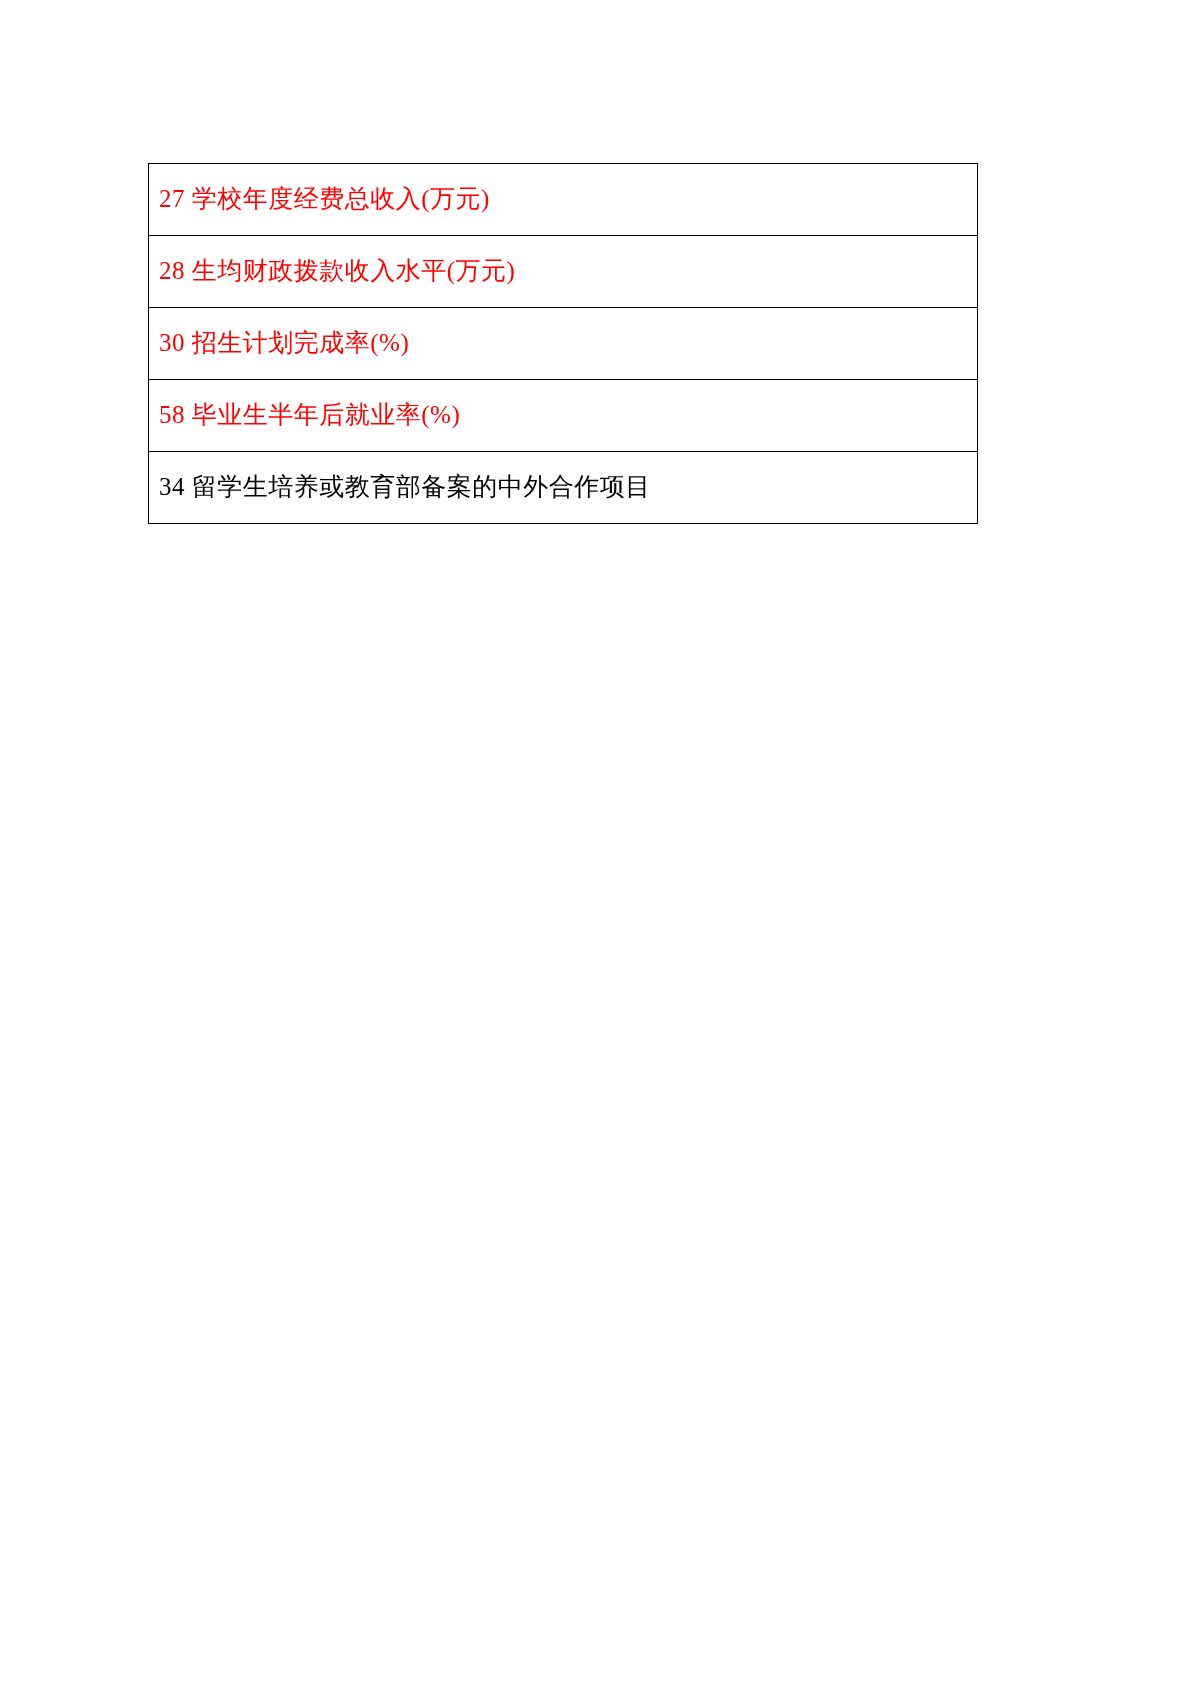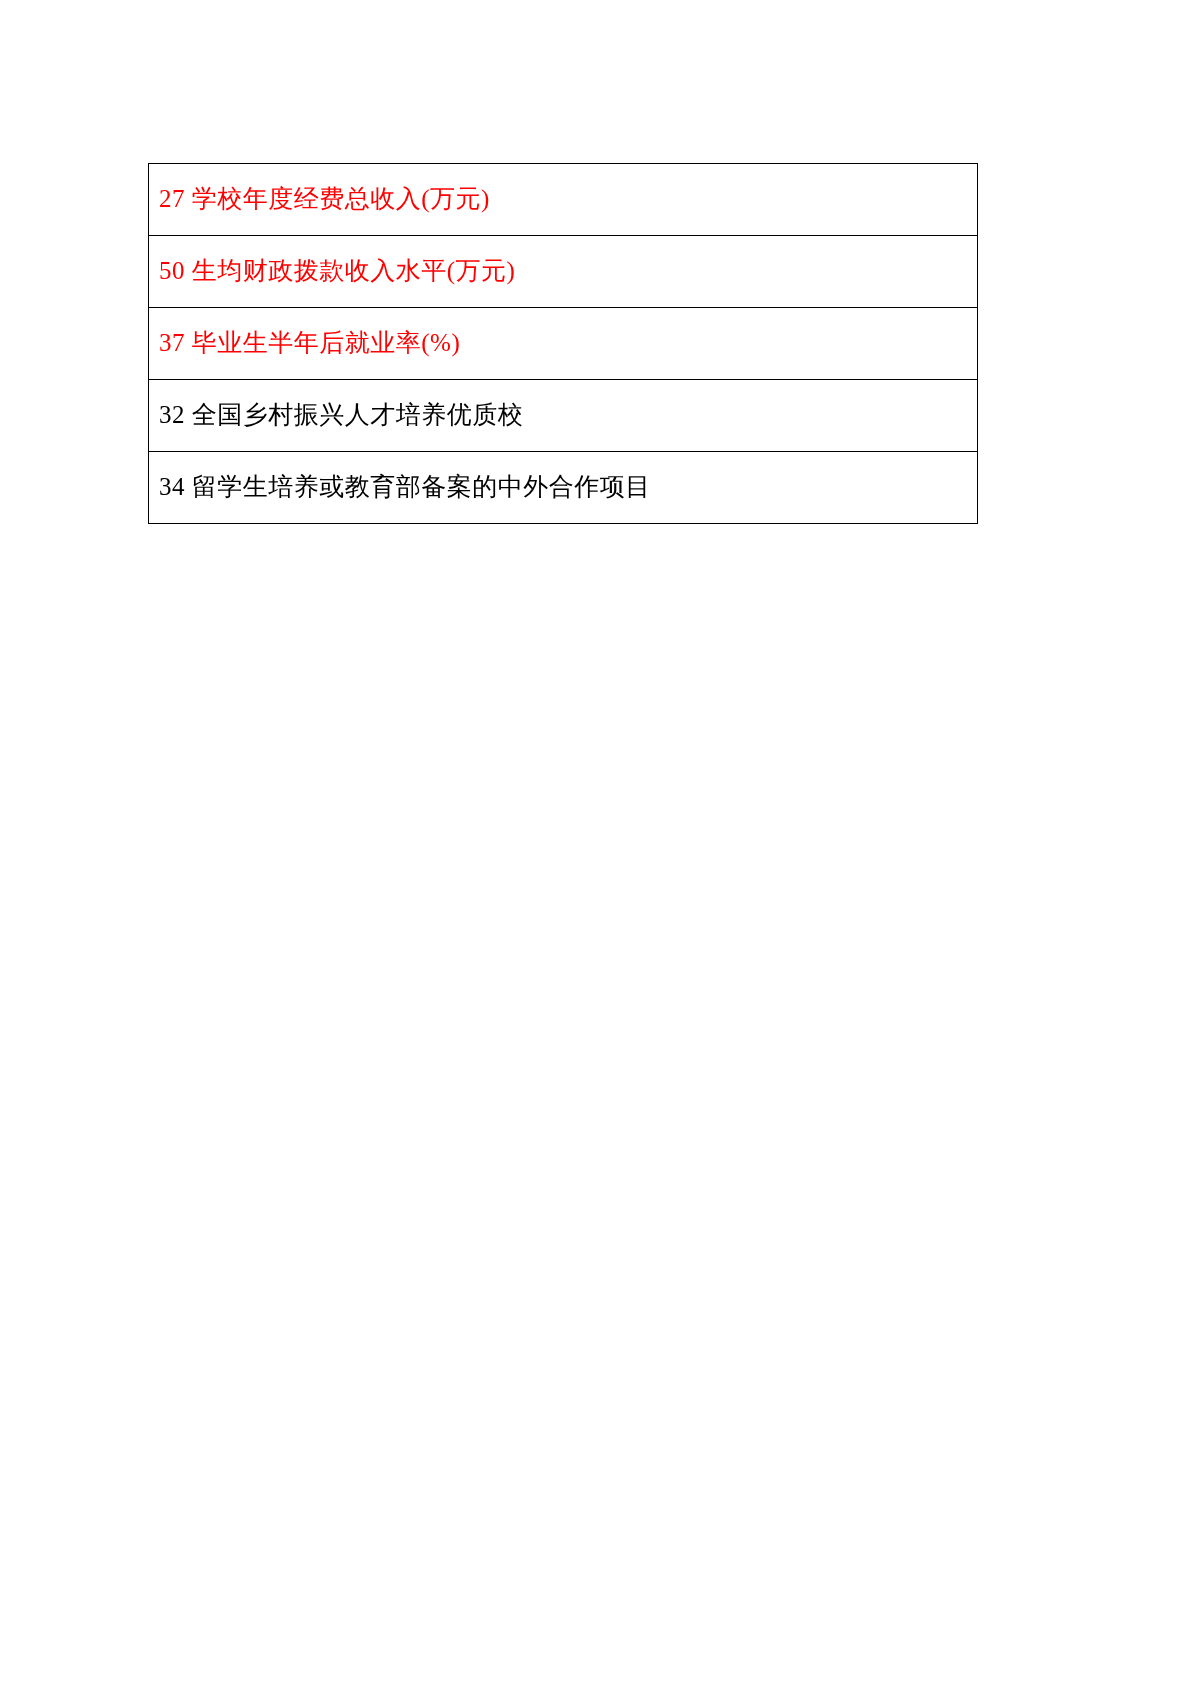--- a/index.html
+++ b/index.html
@@ -50,26 +50,26 @@
 </head>
 <body>
 
 <div class="page">
   <table class="doc-table">
     <tbody>
       <tr class="row-red">
         <td>27 学校年度经费总收入(万元)</td>
       </tr>
       <tr class="row-red">
-        <td>50 生均财政拨款收入水平(万元)</td>
+        <td>28 生均财政拨款收入水平(万元)</td>
       </tr>
       <tr class="row-red">
-        <td>37 毕业生半年后就业率(%)</td>
+        <td>30 招生计划完成率(%)</td>
       </tr>
-      <tr class="row-plain">
-        <td>32 全国乡村振兴人才培养优质校</td>
+      <tr class="row-red">
+        <td>58 毕业生半年后就业率(%)</td>
       </tr>
       <tr class="row-plain">
         <td>34 留学生培养或教育部备案的中外合作项目</td>
       </tr>
     </tbody>
   </table>
 </div>
 
 </body></html>

